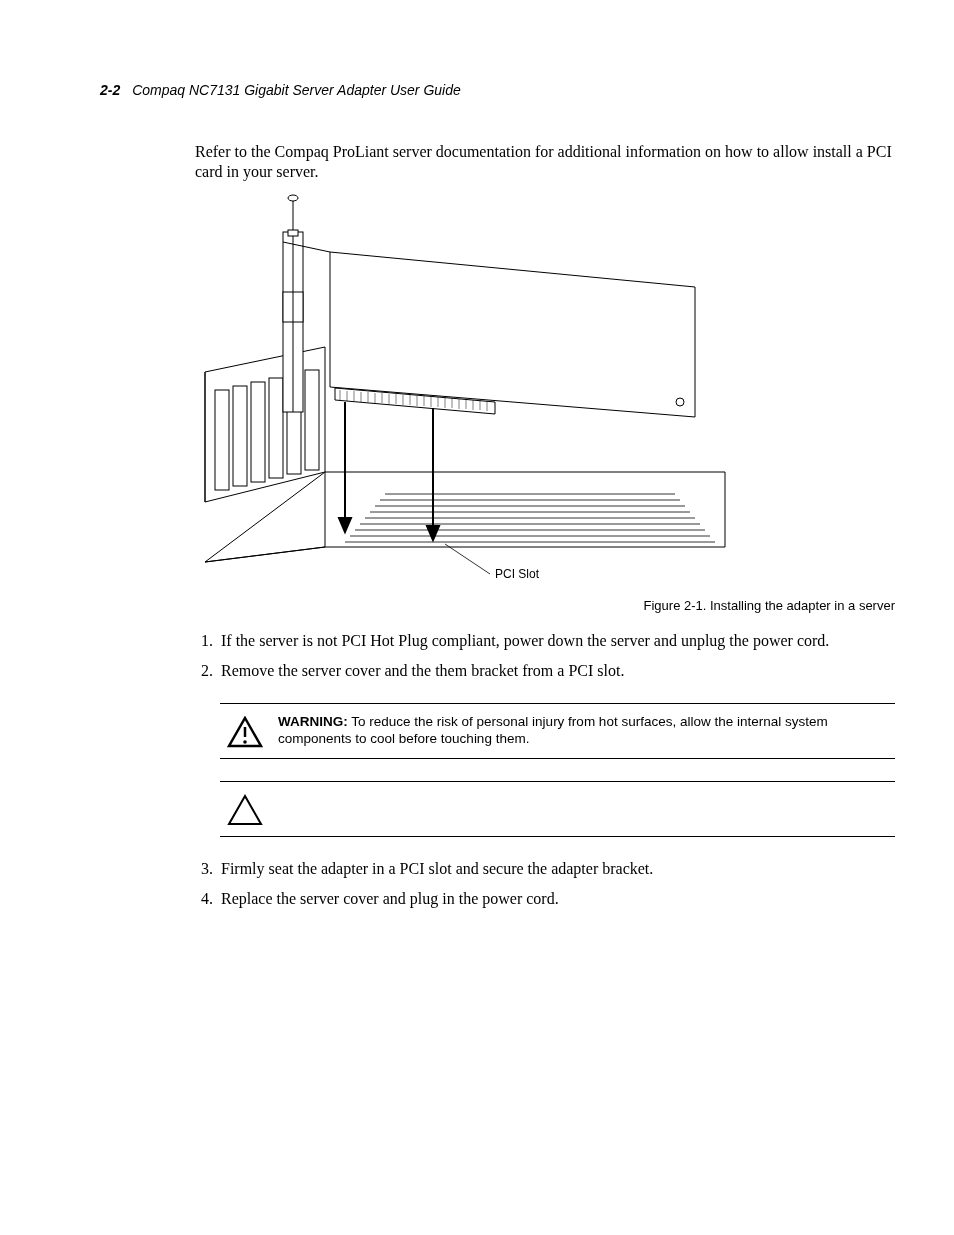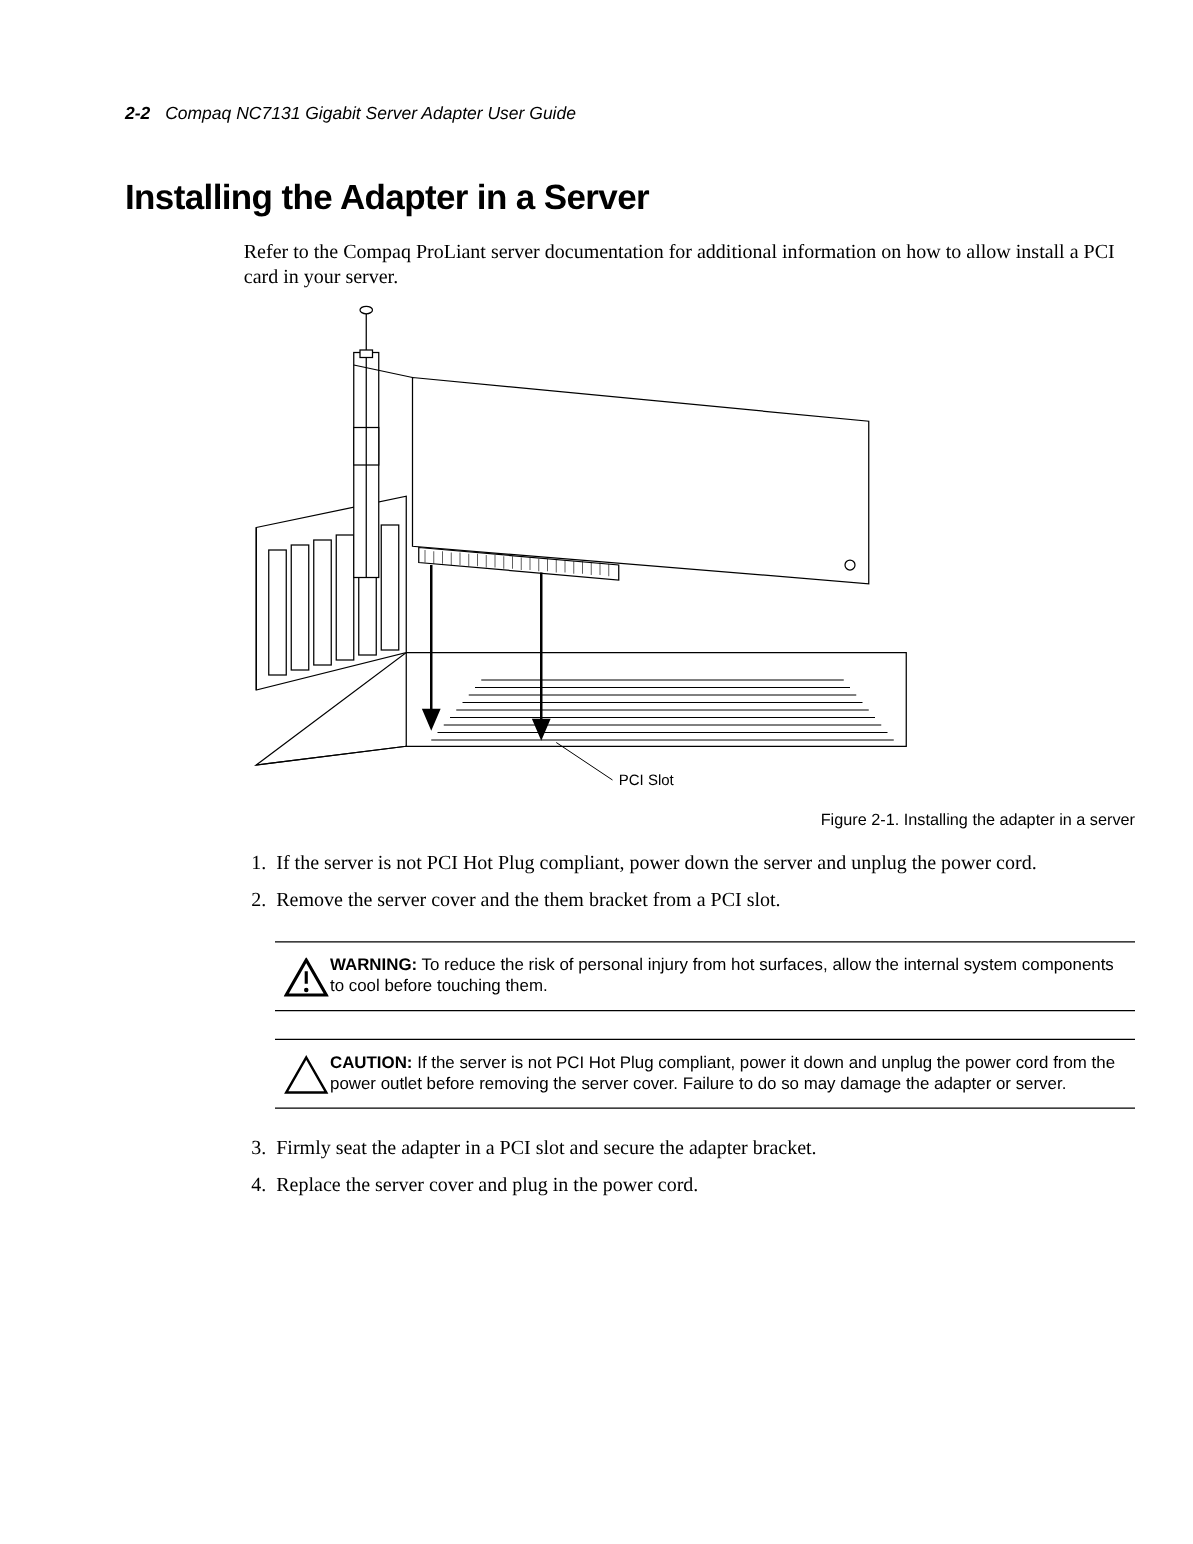--- a/index.html
+++ b/index.html
@@ -7,21 +7,21 @@
     padding: 0;
     background: #fff;
     font-family: "Times New Roman", Times, serif;
     color: #000;
     width: 954px;
     height: 1235px;
     position: relative;
     box-sizing: border-box;
   }
   .page {
-    padding: 82px 46px 60px 100px;
+    padding: 82px 59px 60px 100px;
     box-sizing: border-box;
   }
   .header-line {
     font-family: Arial, Helvetica, sans-serif;
     font-size: 14px;
     font-style: italic;
     margin-bottom: 44px;
   }
   .header-line .page-num {
     font-weight: bold;
@@ -66,20 +66,21 @@
     margin-bottom: 10px;
     padding-left: 4px;
   }
   .notice {
     border-top: 1px solid #000;
     border-bottom: 1px solid #000;
     margin: 22px 0 22px 25px;
     padding: 10px 6px 10px 6px;
     display: flex;
     align-items: flex-start;
+    gap: 14px;
   }
   .notice .icon {
     flex: 0 0 38px;
     display: flex;
     align-items: flex-start;
     justify-content: center;
     padding-top: 2px;
   }
   .notice .text {
     font-family: Arial, Helvetica, sans-serif;
@@ -98,21 +99,20 @@
 </head>
 <body>
 
 <div class="page">
 
   <div class="header-line">
     <span class="page-num">2-2</span>
     <span>Compaq NC7131 Gigabit Server Adapter User Guide</span>
   </div>
 
-  <h1 class="section-title">Installing the Adapter in a Server</h1>
 
   <div class="body-indent">
 
     <p class="intro-para">Refer to the Compaq ProLiant server documentation for additional information on how to allow install a PCI card in your server.</p>
 
     <div class="figure-block">
       <svg class="figure-svg" width="560" height="400" viewBox="0 0 560 400">
         <g stroke="#000" stroke-width="1" fill="none">
 
           <path d="M10 370 L130 280 L530 280 L530 355 L130 355 Z" fill="#fff"></path>
@@ -214,24 +214,20 @@
         <span>To reduce the risk of personal injury from hot surfaces, allow the internal system components to cool before touching them.</span>
       </div>
     </div>
 
     <div class="notice">
       <div class="icon">
         <svg width="36" height="32" viewBox="0 0 36 32">
           <polygon points="18,2 34,30 2,30" fill="none" stroke="#000" stroke-width="2"></polygon>
         </svg>
       </div>
-      <div class="text">
-        <span class="label">CAUTION:</span>
-        <span>If the server is not PCI Hot Plug compliant, power it down and unplug the power cord from the power outlet before removing the server cover. Failure to do so may damage the adapter or server.</span>
-      </div>
     </div>
 
     <ol class="steps" start="3">
       <li>Firmly seat the adapter in a PCI slot and secure the adapter bracket.</li>
       <li>Replace the server cover and plug in the power cord.</li>
     </ol>
 
   </div>
 </div>
 

